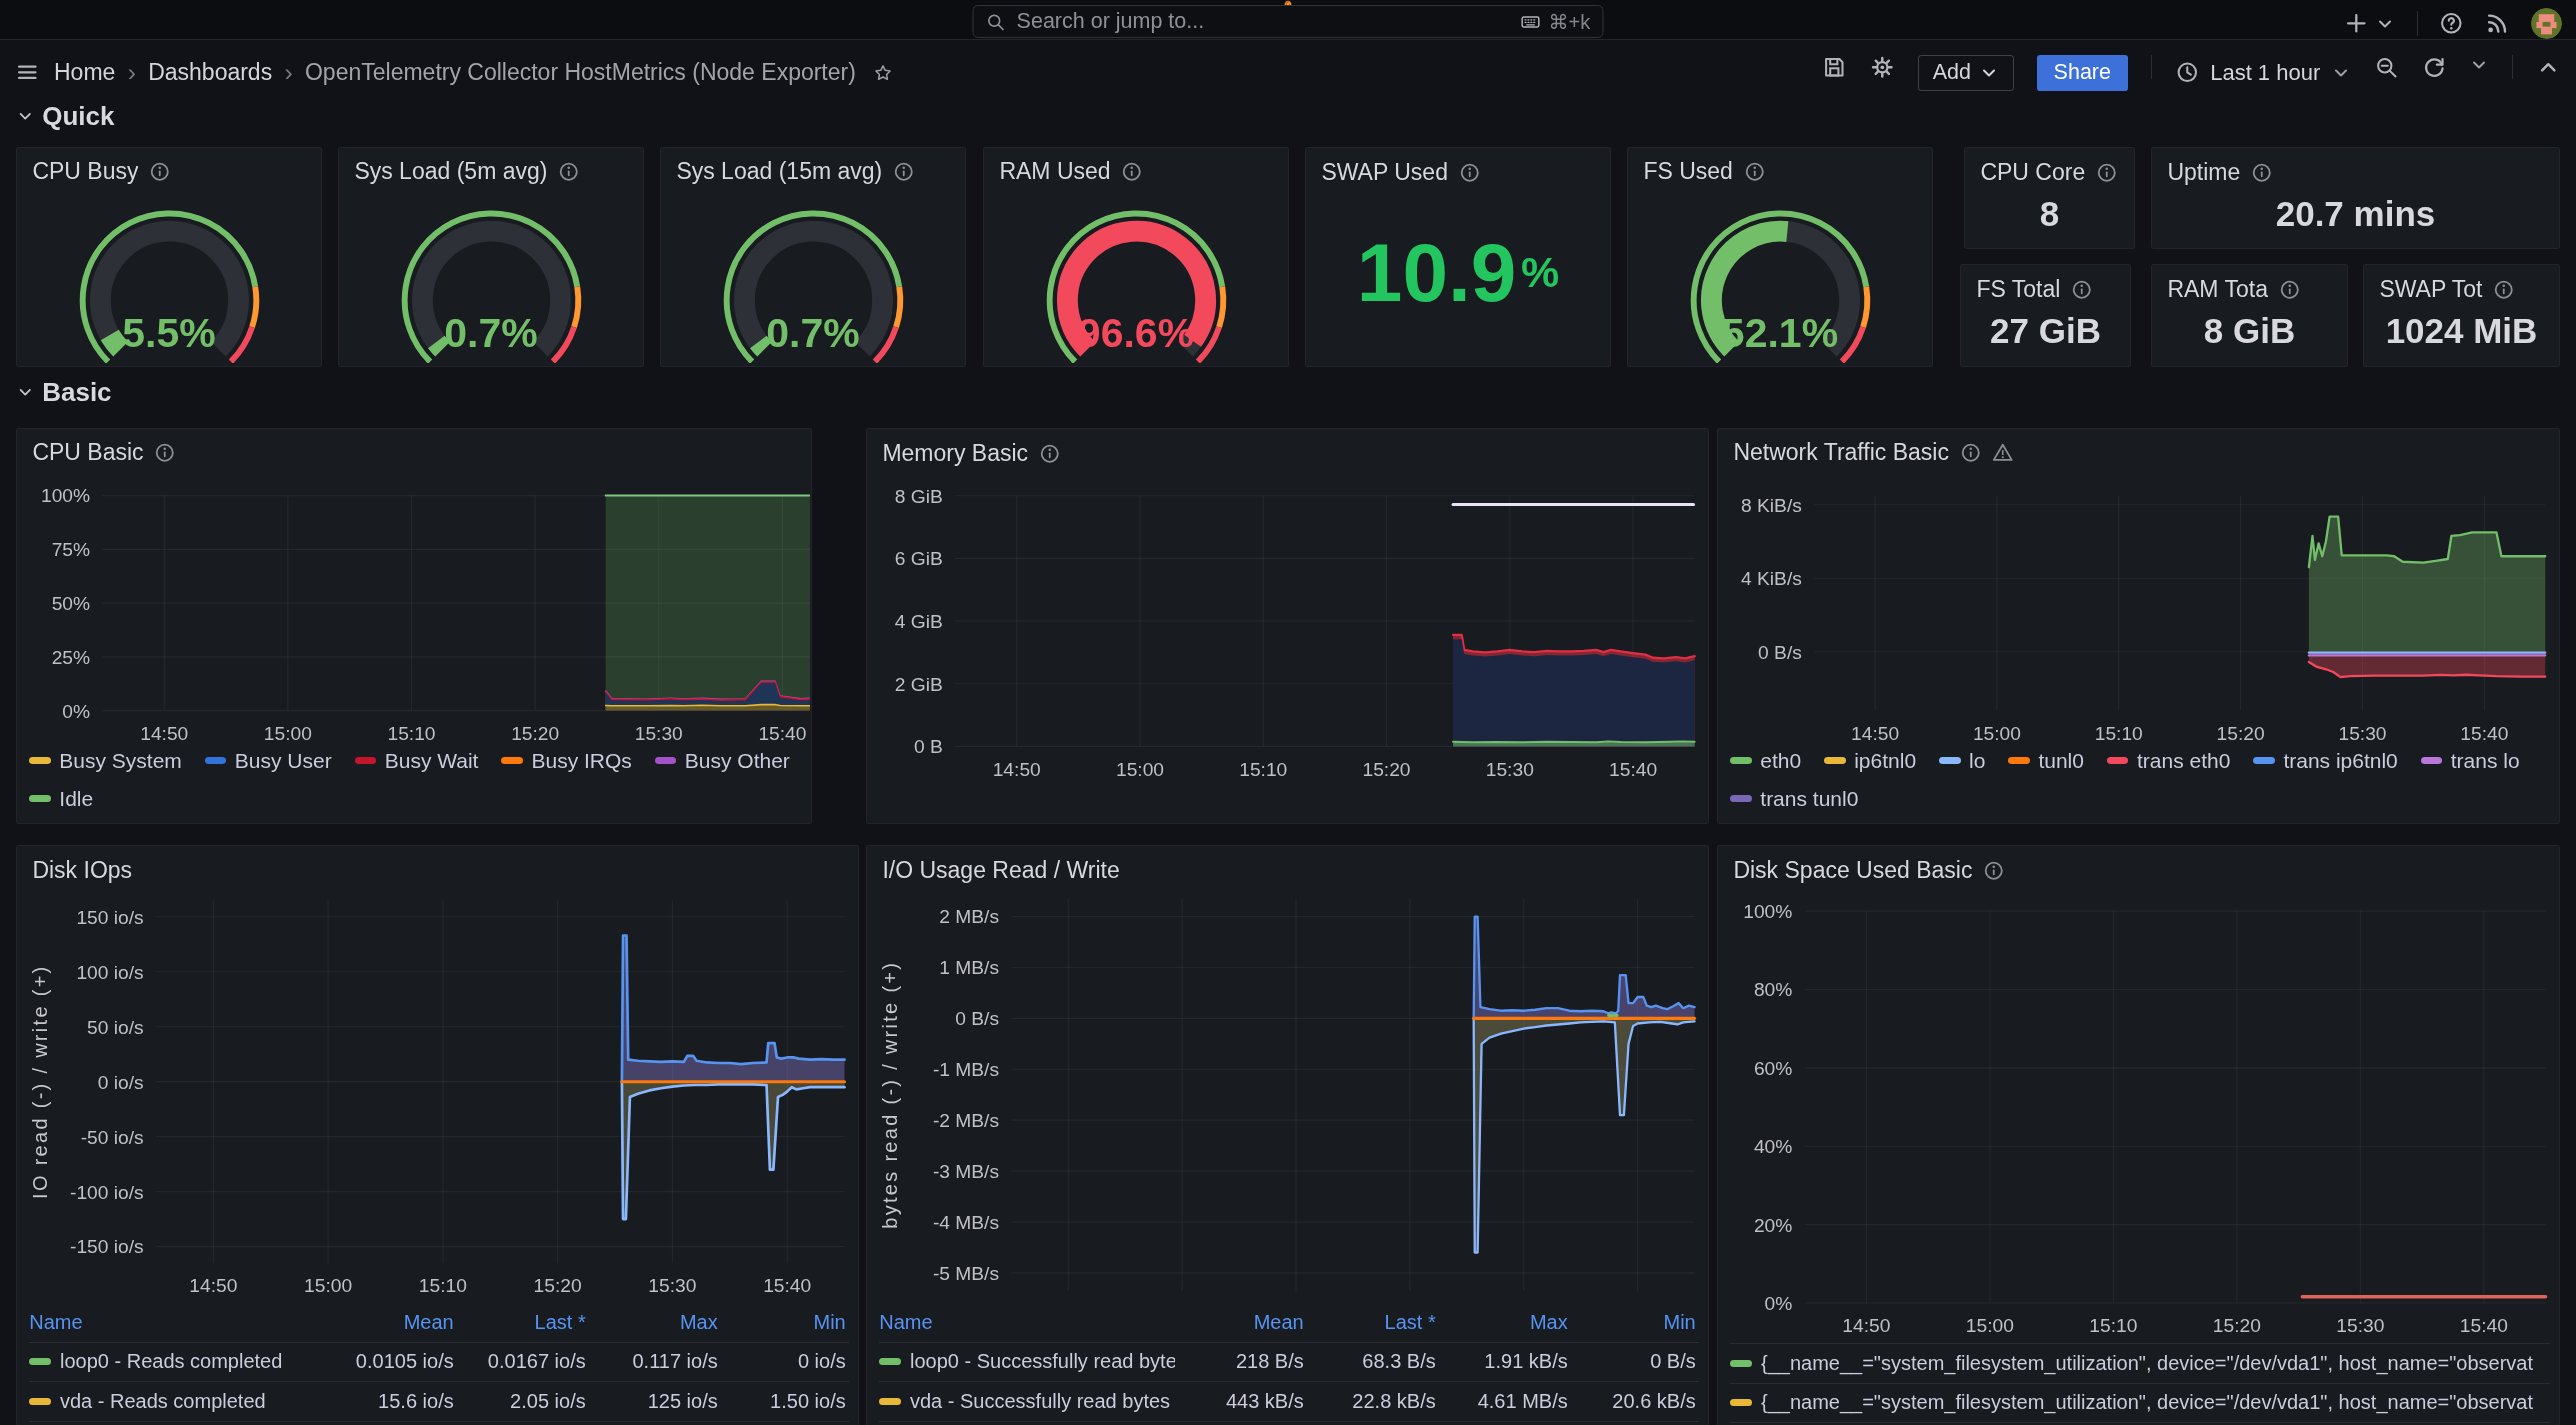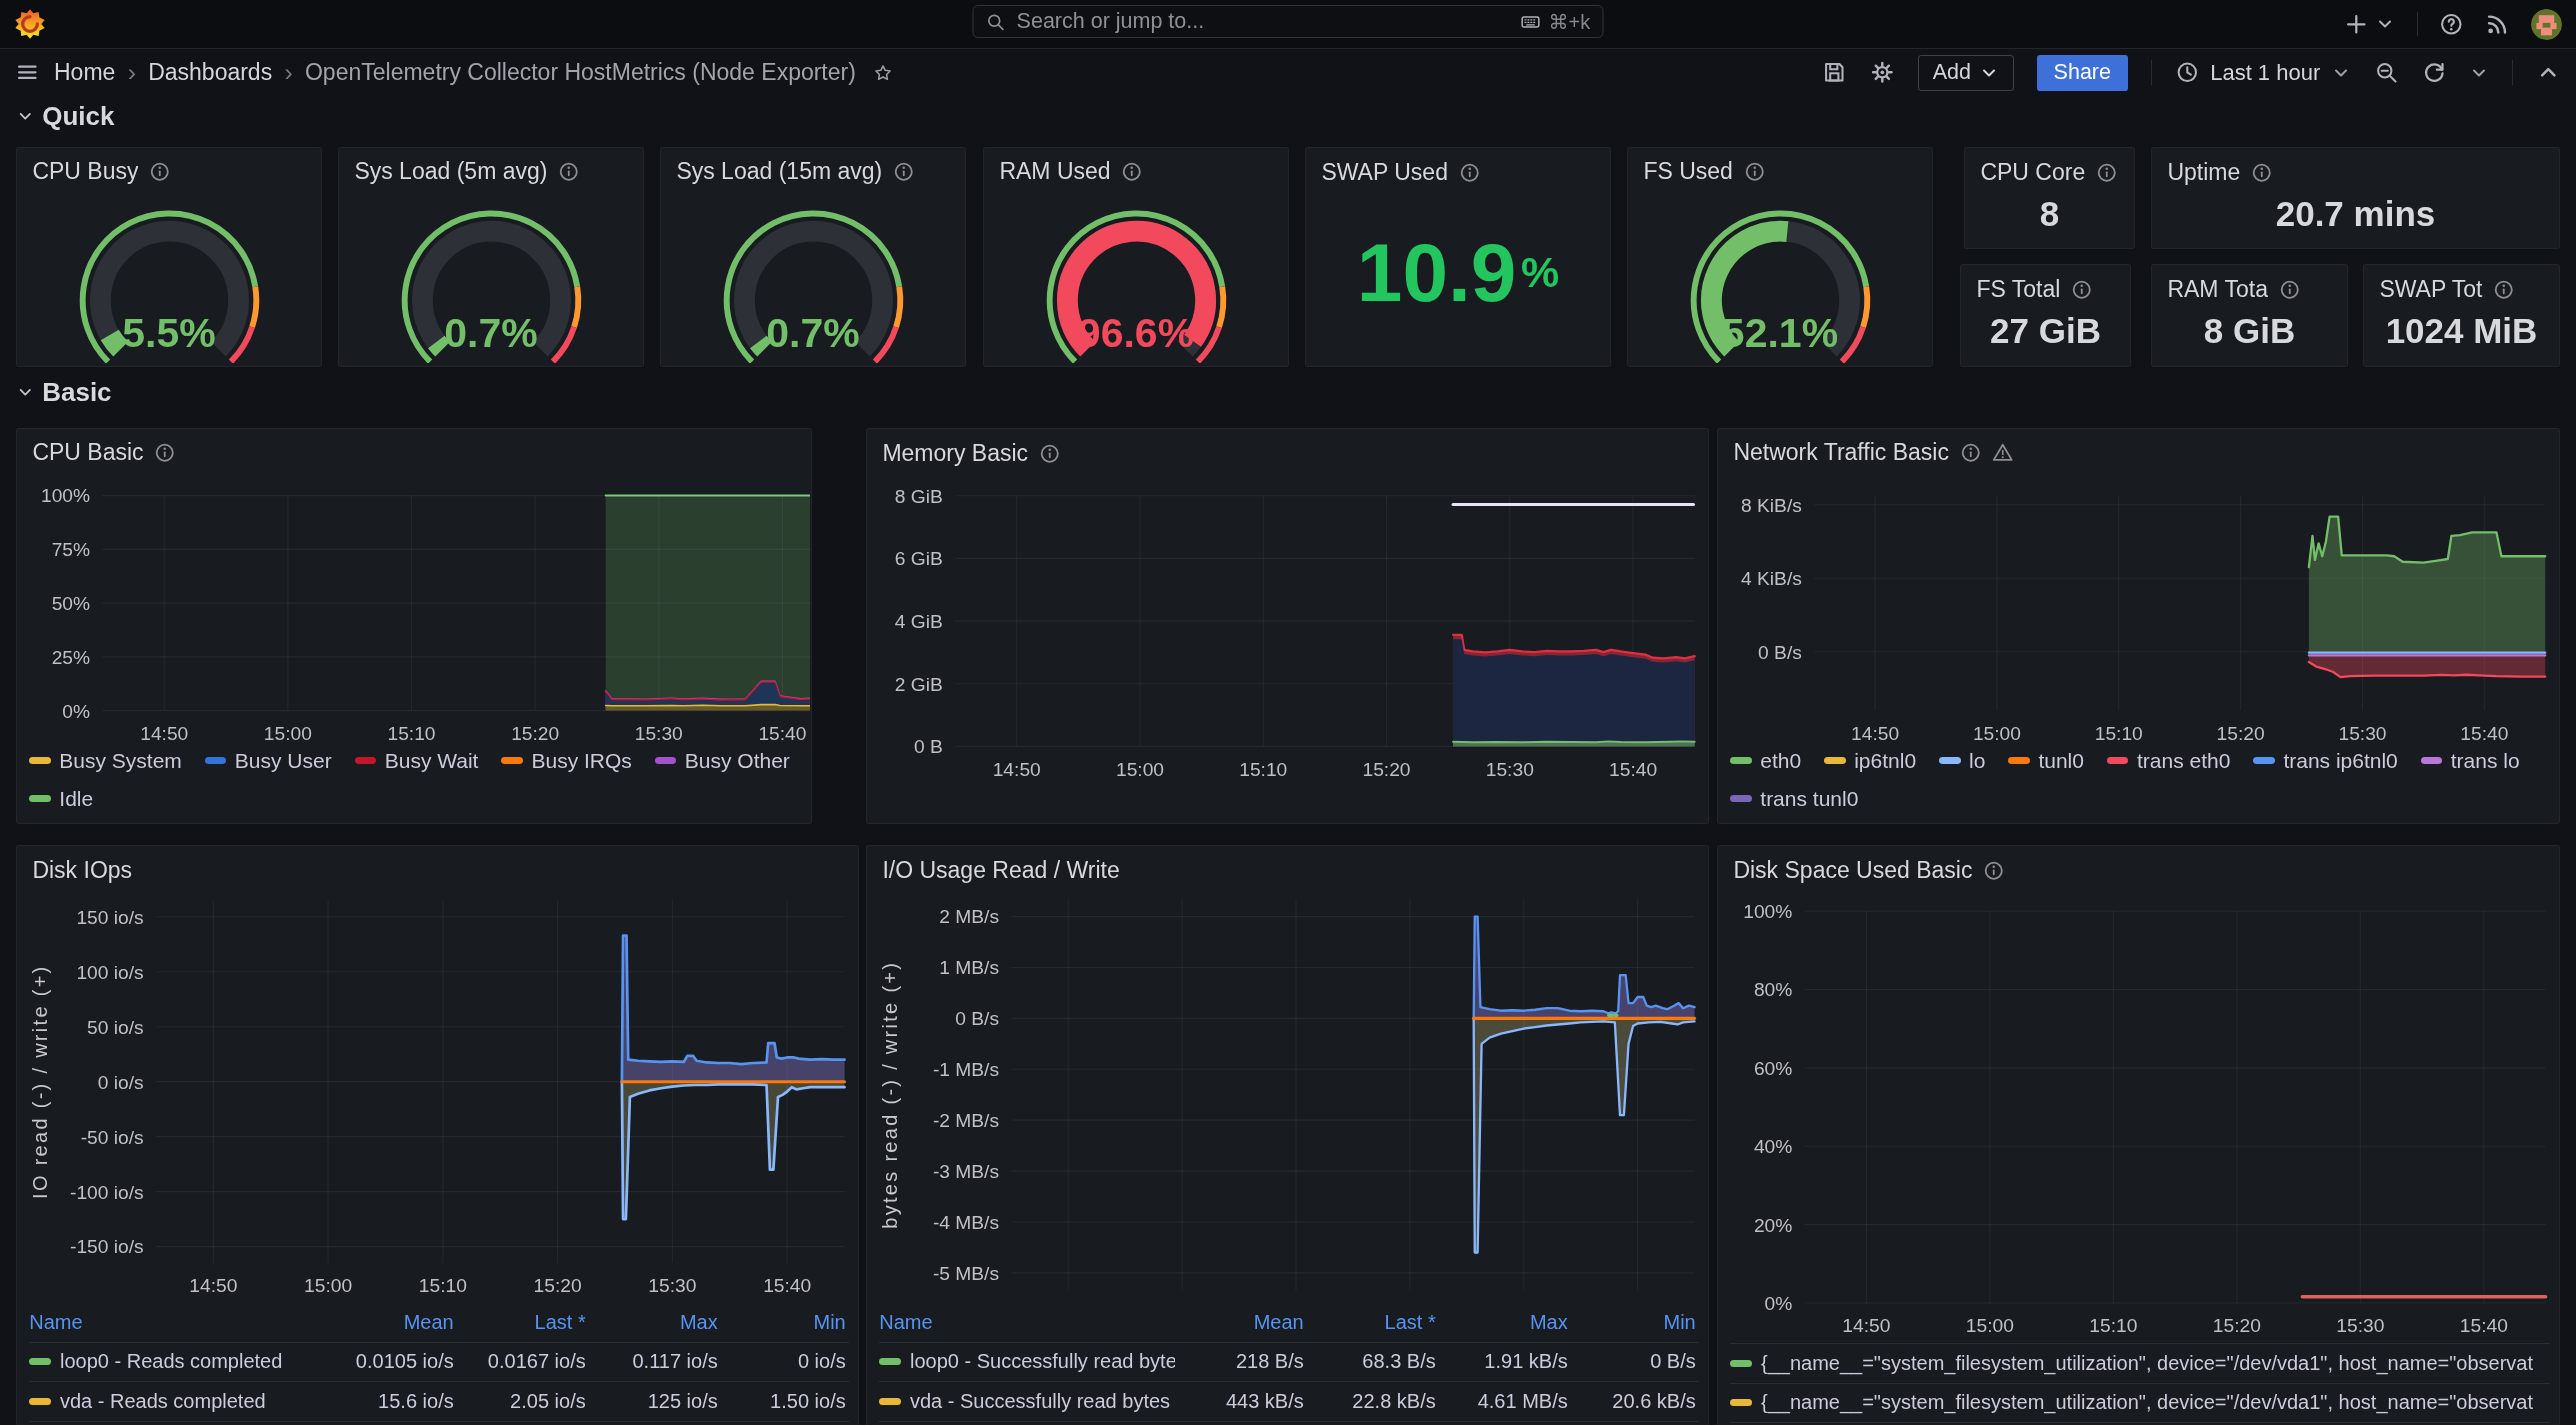--- a/index.html
+++ b/index.html
@@ -7,23 +7,23 @@
   body {
     width:2576px; height:1426px; overflow:hidden; position:relative;
     font-family:"Liberation Sans","DejaVu Sans",sans-serif; color:#ccccdc;
   }
   svg { display:block; }
   .ic { width:24.6px; height:24.6px; color:#b2b3ba; flex:none; }
   .ic.sm { width:20px; height:20px; }
 
   
   .topnav {
-    position:absolute; top:0; left:0; right:0; height:49px;
+    position:absolute; top:0; left:0; right:0; height:40px;
     background:#0c0d10; border-bottom:0.8px solid #25262c;
-    display:flex; align-items:center; padding:0 14px; z-index:20;
+    display:flex; align-items:center; padding:0 14px; z-index:20;flex-direction:column;
   }
   .logo { width:32px; height:32px; }
   .searchbox {
     position:absolute; left:50%; transform:translateX(-50%); top:5.4px;
     width:631px; height:33px; background:#0e0f13; border:0.8px solid #32343b;
     border-radius:5.4px; display:flex; align-items:center; gap:10.8px; padding:0 12.3px;
     color:#8e9096; font-size:21.5px;
   }
   .searchbox input {
     flex:1; background:transparent; border:none; outline:none;
@@ -37,21 +37,21 @@
 
   
   .toolbar {
     position:absolute; top:45px; left:0; right:0; height:55px;
     display:flex; align-items:center; padding:0 15.4px; font-size:23px; z-index:19;
   }
   .crumbs { display:flex; align-items:center; gap:12.3px; margin-left:14px; white-space:nowrap; }
   .crumb { color:#d5d6db; font-weight:500; }
   .crumb-sep { color:#787b82; font-size:24.6px; }
   .crumb-cur { color:#a3a4ab; font-weight:400; }
-  .tb-right { margin-left:auto; display:flex; align-items:center; gap:23px; }
+  .tb-right { margin-left:auto; display:flex; gap:23px; }
   .btn-sec {
     height:36px; display:flex; align-items:center; gap:7.7px; padding:0 14px;
     border:0.8px solid rgba(204,204,220,.25); border-radius:3.1px; background:transparent;
     color:#d5d6db; font-size:21.5px; font-weight:500; font-family:inherit;
   }
   .btn-pri {
     height:36px; display:flex; align-items:center; padding:0 17px; border:none;
     border-radius:3.1px; background:#3d71d9; color:#fff; font-size:21.5px; font-weight:400; font-family:inherit;
   }
   .timepick { display:flex; align-items:center; gap:10.8px; color:#d5d6db; font-weight:500; font-size:22px; }

